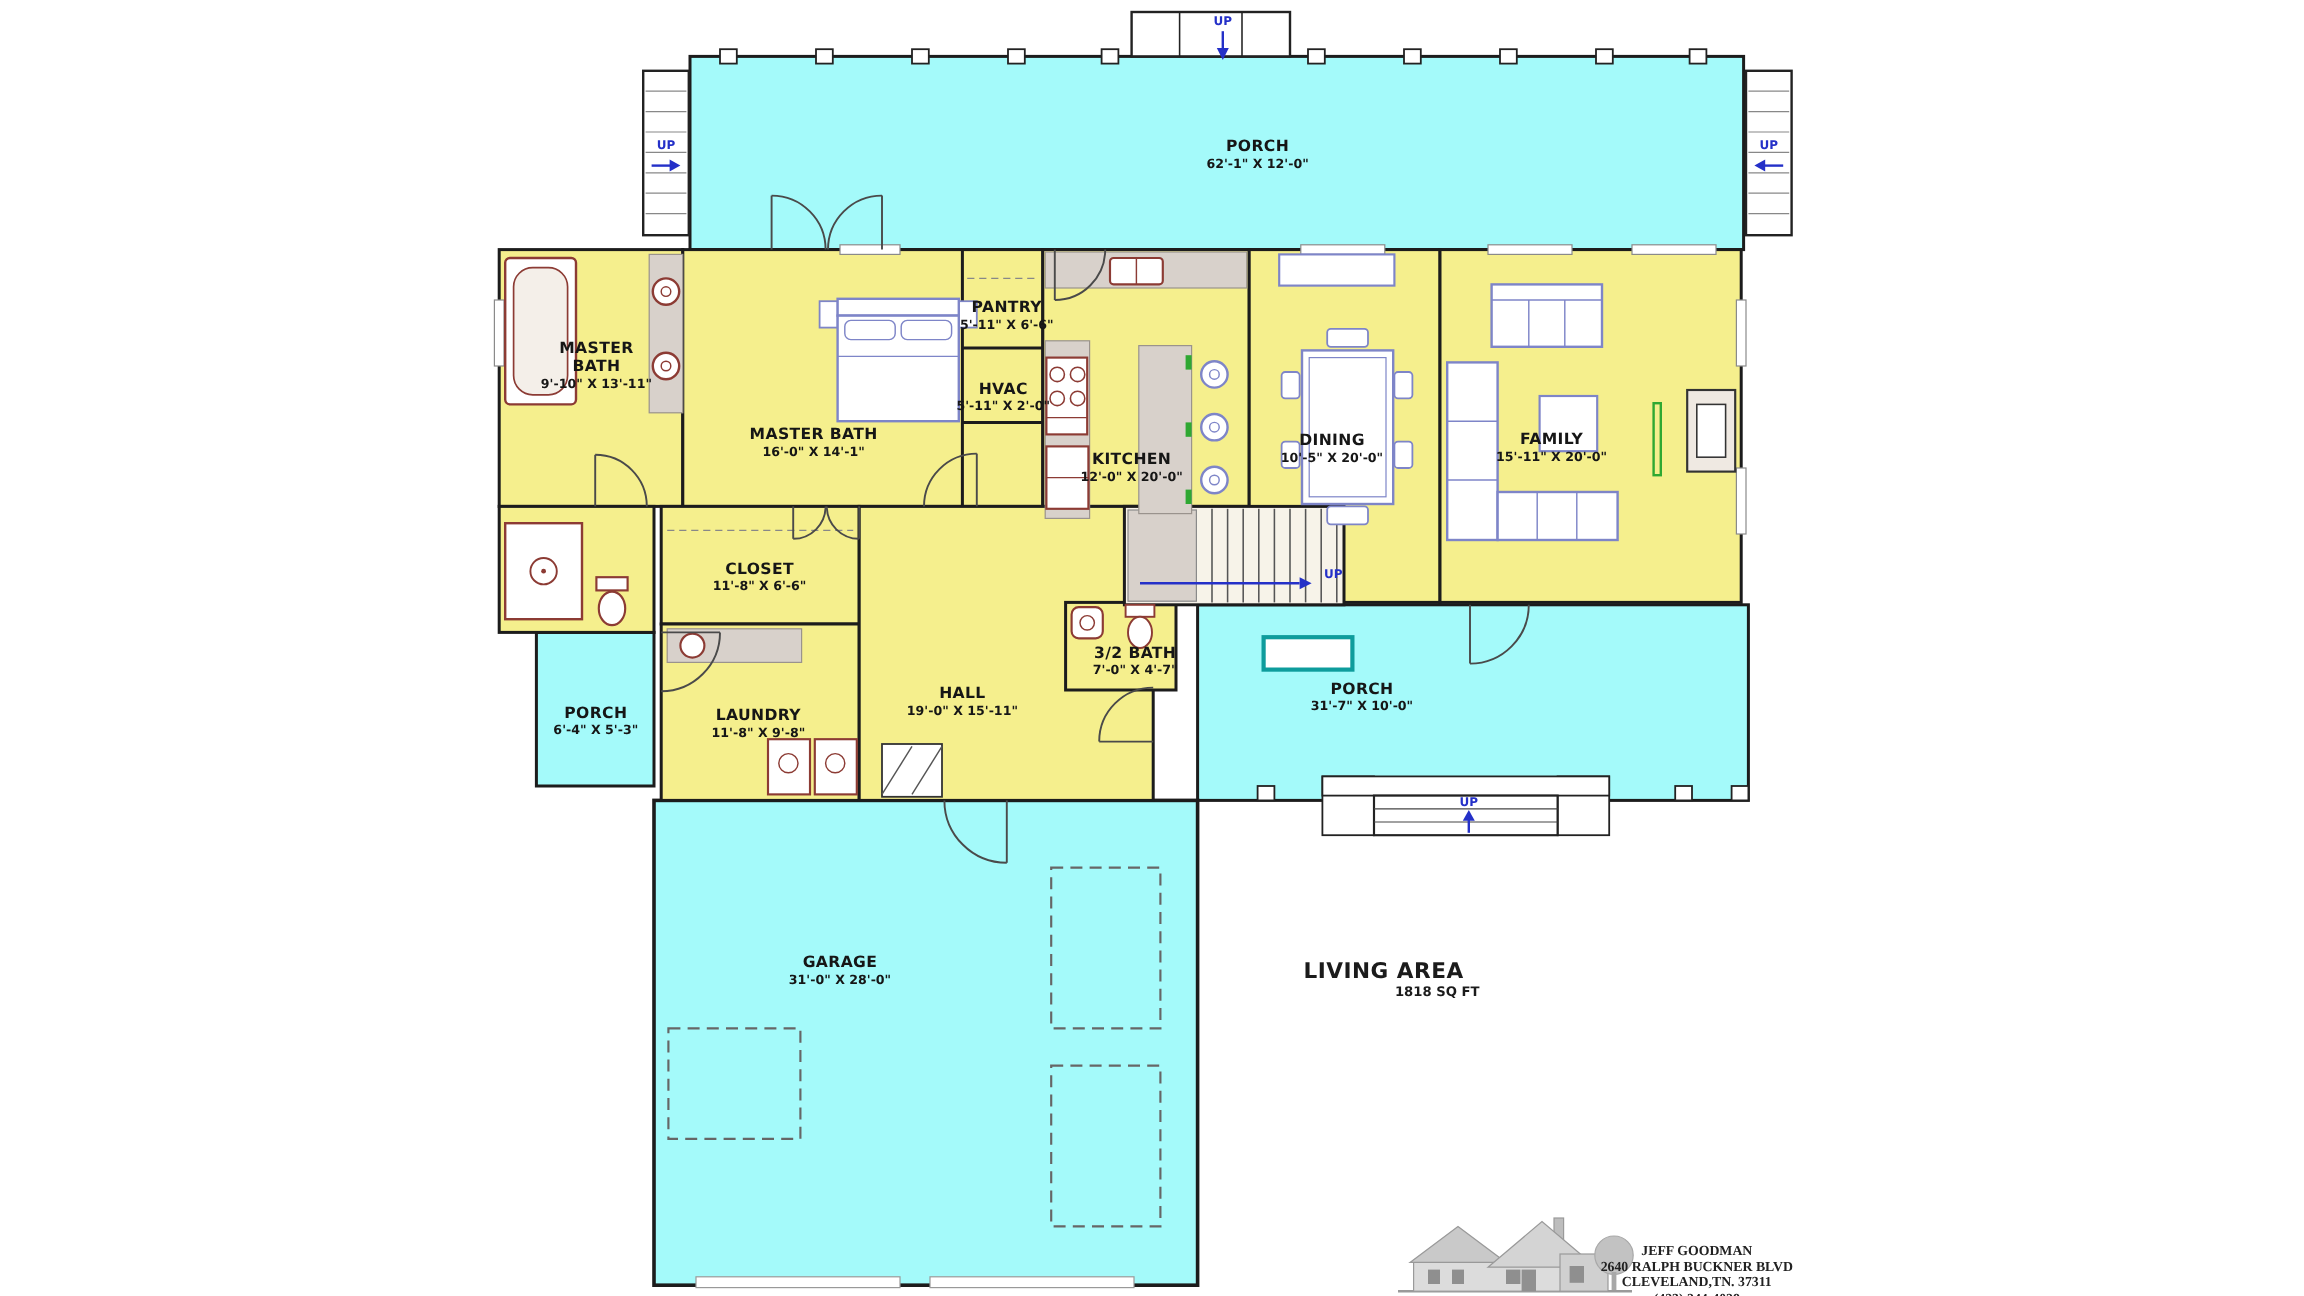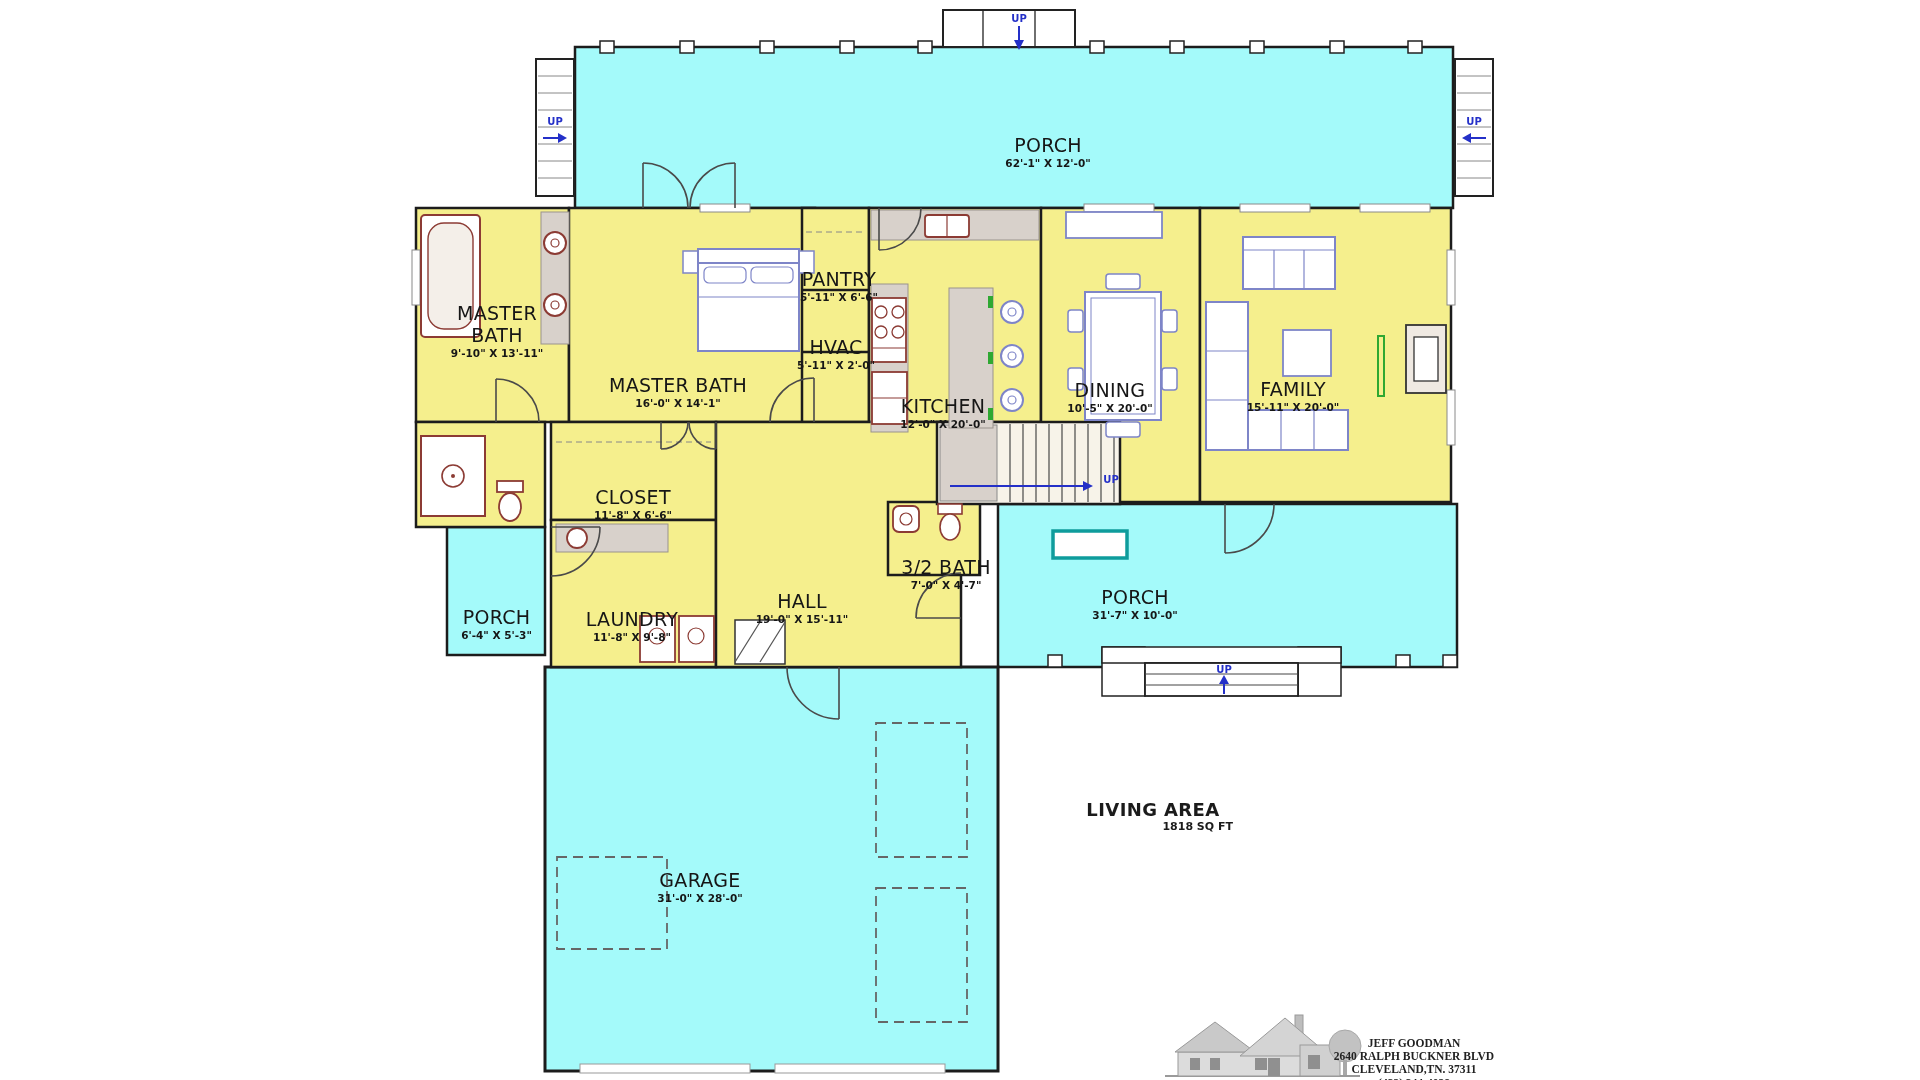--- a/index.html
+++ b/index.html
@@ -1,21 +1,21 @@
 <!DOCTYPE html>
 <html><head>
 <meta charset="utf-8">
 <title>Floor Plan</title>
 <style>
   html,body{margin:0;padding:0;background:#ffffff;}
   #canvas{position:relative;width:1920px;height:1080px;background:#ffffff;overflow:hidden;
           font-family:"DejaVu Sans",sans-serif;}
   #plan-svg{position:absolute;left:0;top:0;z-index:1;}
   .room-label{position:absolute;text-align:center;color:#161616;z-index:5;pointer-events:none;}
-  .room-name{font-size:19px;font-weight:normal;letter-spacing:.3px;line-height:1.15;margin-top:19px;}
+  .room-name{font-size:13px;font-weight:bold;letter-spacing:.3px;line-height:1.15;}
   .room-dims{font-size:10.5px;font-weight:bold;line-height:1.25;}
   .up-label{position:absolute;color:#2430C8;font-weight:bold;font-size:10px;z-index:6;text-align:center;}
   .area-label{position:absolute;text-align:center;color:#1b1b1b;z-index:5;}
   .area-title{font-size:18px;font-weight:bold;letter-spacing:.4px;}
   .area-value{font-size:11px;font-weight:bold;text-align:right;}
   .logo-company{position:absolute;left:1185px;top:1005px;width:312px;text-align:center;
                 font-family:"Liberation Serif",serif;font-weight:bold;font-size:29px;
                 letter-spacing:.5px;color:#141414;z-index:5;}
   .logo-address{position:absolute;left:1318px;top:1037px;width:192px;text-align:center;
                 font-family:"Liberation Serif",serif;font-weight:bold;font-size:11.5px;
@@ -378,21 +378,21 @@
   <div class="room-dims">7'-0" X 4'-7"</div>
 </div>
 <div class="room-label" style="left:1065px;top:568px;width:140px">
   <div class="room-name">PORCH</div>
   <div class="room-dims">31'-7" X 10'-0"</div>
 </div>
 <div class="room-label" style="left:448px;top:588px;width:97px">
   <div class="room-name">PORCH</div>
   <div class="room-dims">6'-4" X 5'-3"</div>
 </div>
-<div class="room-label" style="left:620px;top:851px;width:160px">
+<div class="room-label" style="left:620px;top:796px;width:160px">
   <div class="room-name">GARAGE</div>
   <div class="room-dims">31'-0" X 28'-0"</div>
 </div>
 
 <div class="up-label" style="left:1000px;top:13px;width:38px">UP</div>
 <div class="up-label" style="left:536px;top:116px;width:38px">UP</div>
 <div class="up-label" style="left:1455px;top:116px;width:38px">UP</div>
 <div class="up-label" style="left:1096px;top:474px;width:30px">UP</div>
 <div class="up-label" style="left:1204px;top:664px;width:40px">UP</div>
 

